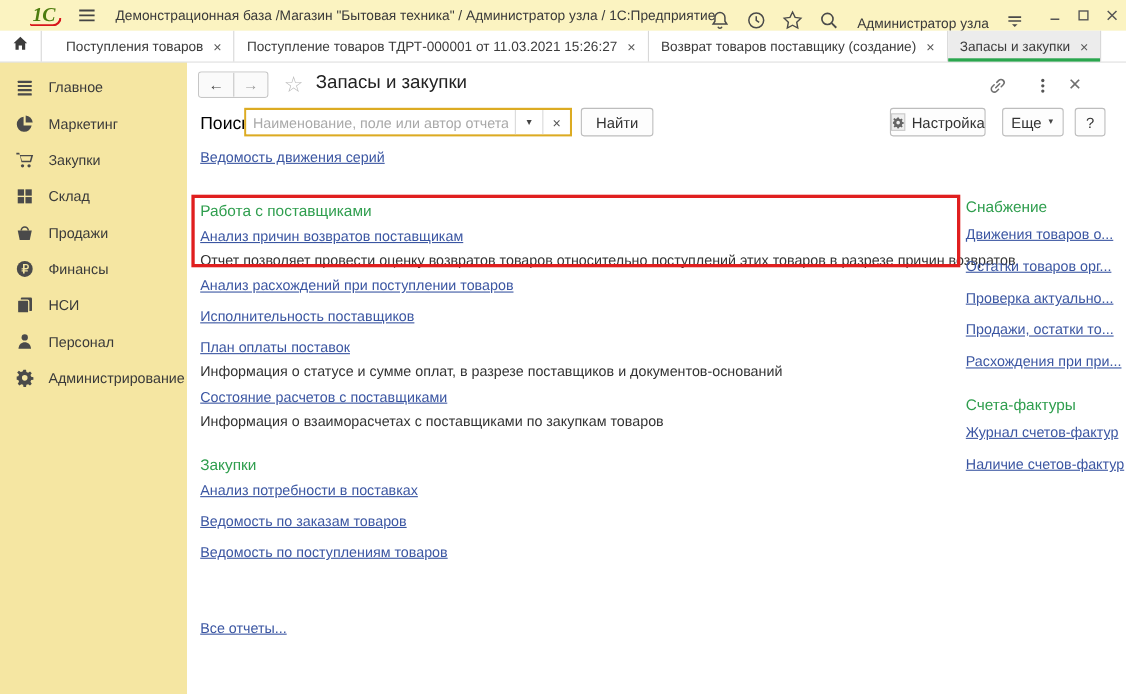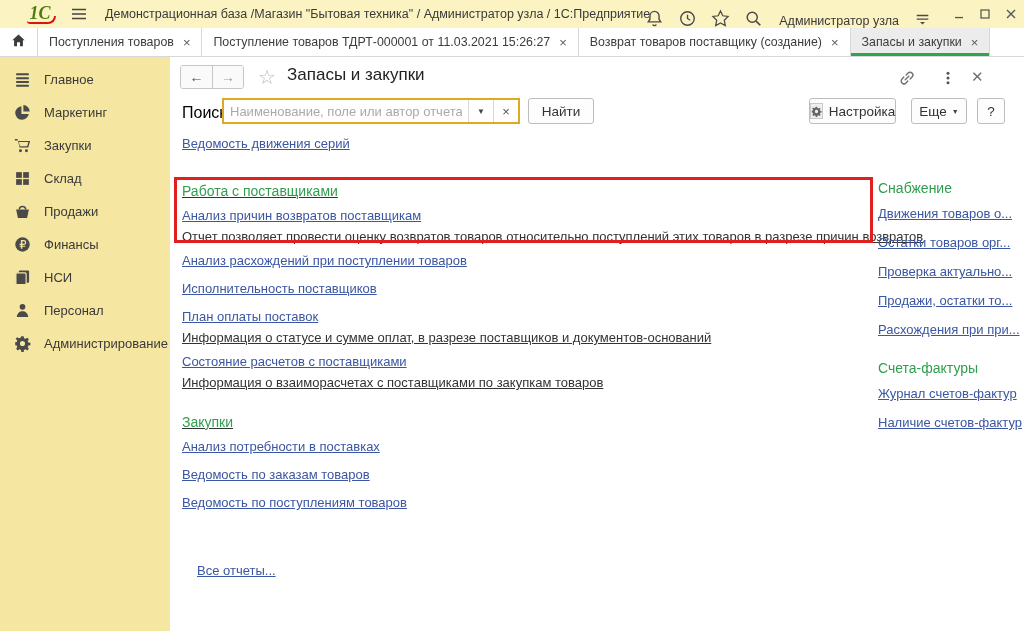--- a/index.html
+++ b/index.html
@@ -23,21 +23,21 @@
   .logo::after{content:"";position:absolute;left:4px;right:1px;bottom:1px;height:6px;border-bottom:2px solid #d8141a;border-right:2px solid #d8141a;border-radius:0 0 10px 4px;}
   .tb-burger{margin-left:12px;width:20px;height:20px;color:#444;cursor:pointer;}
   .tb-title{margin-left:16px;font-size:12.5px;color:#3a3a3a;white-space:nowrap;}
   .tb-right{position:absolute;right:0;top:0;height:28px;display:flex;align-items:flex-end;}
   .tb-ic{width:19px;height:19px;color:#4a4a4a;margin-right:14px;cursor:pointer;}
   .tb-user{font-size:12.5px;color:#3a3a3a;margin:0 14px 0 2px;white-space:nowrap;}
   .winbtn{width:26px;height:28px;display:flex;align-items:center;justify-content:center;color:#555;cursor:pointer;}
   .winbtn svg{width:16px;height:16px;}
 
   
-  .tabbar{position:absolute;left:0;top:28px;width:1024px;height:29px;background:#fff;border-bottom:1px solid #d7d7d7;display:flex;align-items:stretch;}
+  .tabbar{position:absolute;left:0;top:28px;width:1024px;height:29px;background:#fff;border-bottom:1px solid #d7d7d7;display:flex;align-items:stretch;gap:11px;}
   .home-tab{width:38px;display:flex;align-items:center;justify-content:center;border-right:1px solid #d8d8d8;color:#3c3c3c;cursor:pointer;}
   .home-tab svg{width:15px;height:15px;}
   .tab{position:relative;display:flex;align-items:center;padding:0 11px;border-right:1px solid #d8d8d8;font-size:12.4px;color:#3c3c3c;white-space:nowrap;cursor:pointer;}
   .tab.active{background:#ececec;}
   .tab.active::after{content:"";position:absolute;left:0;right:0;bottom:0;height:3px;background:var(--tab-underline);}
   .tab-close{margin-left:9px;color:#5a5a5a;font-size:13px;line-height:1;cursor:pointer;}
 
   
   .sidebar{position:absolute;left:0;top:57px;width:170px;height:574px;background:var(--side-yellow);padding-top:6px;}
   .side-item{display:flex;align-items:center;height:33px;padding-left:14px;cursor:pointer;color:#3a3a3a;}
@@ -69,32 +69,32 @@
   .gear-frame svg{width:11px;height:11px;}
   .btn-more{left:741px;top:41px;width:56px;gap:5px;}
   .btn-more .dd{font-size:7px;color:#444;}
   .btn-help{left:807px;top:41px;width:28px;}
 
   .top-link-row{position:absolute;left:12px;top:77px;}
   a.plain-link{font-size:13px;color:var(--link);text-decoration:underline;cursor:pointer;}
 
   .red-box{position:absolute;left:4px;top:120px;width:699px;height:66px;border:3px solid var(--red);pointer-events:none;z-index:5;}
 
-  .left-col{position:absolute;left:12px;top:126px;width:692px;text-decoration:underline;}
+  .left-col{position:absolute;left:12px;top:126px;width:692px;}
   .right-col{position:absolute;left:708px;top:123px;width:144px;}
   .sec{margin-bottom:24px;}
   .sec-h{color:var(--green);font-size:14px;margin-bottom:7px;}
   .item{margin-bottom:10px;}
   .item.has-desc{margin-bottom:7px;}
   .r-link{display:inline-block;font-size:13px;color:var(--link);text-decoration:underline;cursor:pointer;}
   .r-desc{margin-top:5px;font-size:13px;color:#333;white-space:nowrap;}
   .right-col .sec{margin-bottom:22px;}
   .right-col .sec-h{margin-bottom:8px;}
   .right-col .item{margin-bottom:11px;white-space:nowrap;}
-  .all-reports{display:inline-block;margin-top:28px;margin-left:15px;}
+  .all-reports{display:inline-block;margin-top:28px;}
 </style>
 </head>
 <body>
 
 <div class="app">
 
   <div class="titlebar">
     <div class="logo">1С</div>
     <span class="tb-burger"><svg viewBox="0 0 20 20" width="100%" height="100%">
           <g stroke="currentColor" stroke-width="1.7">

